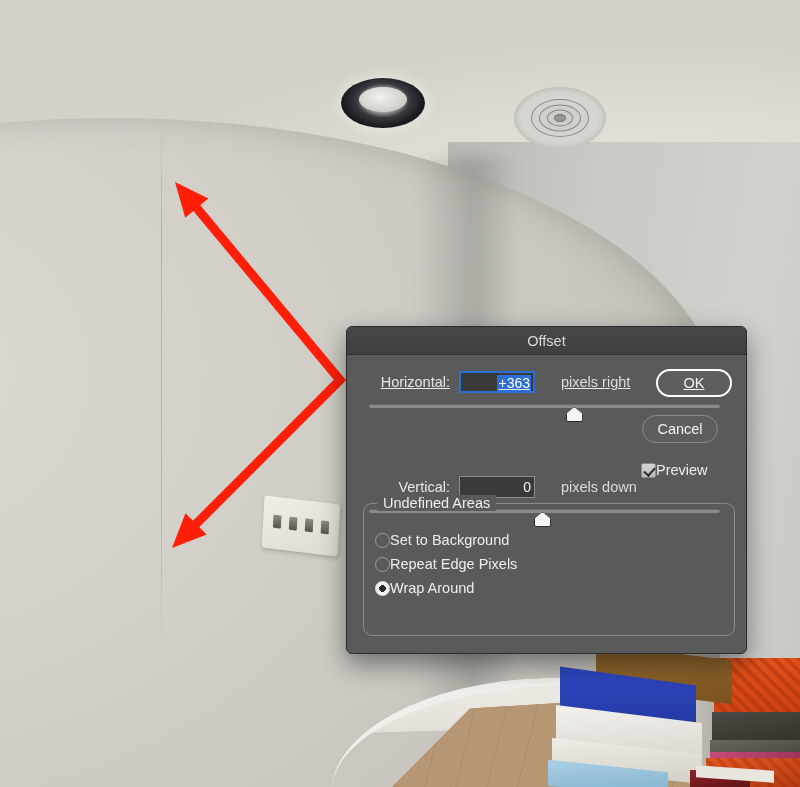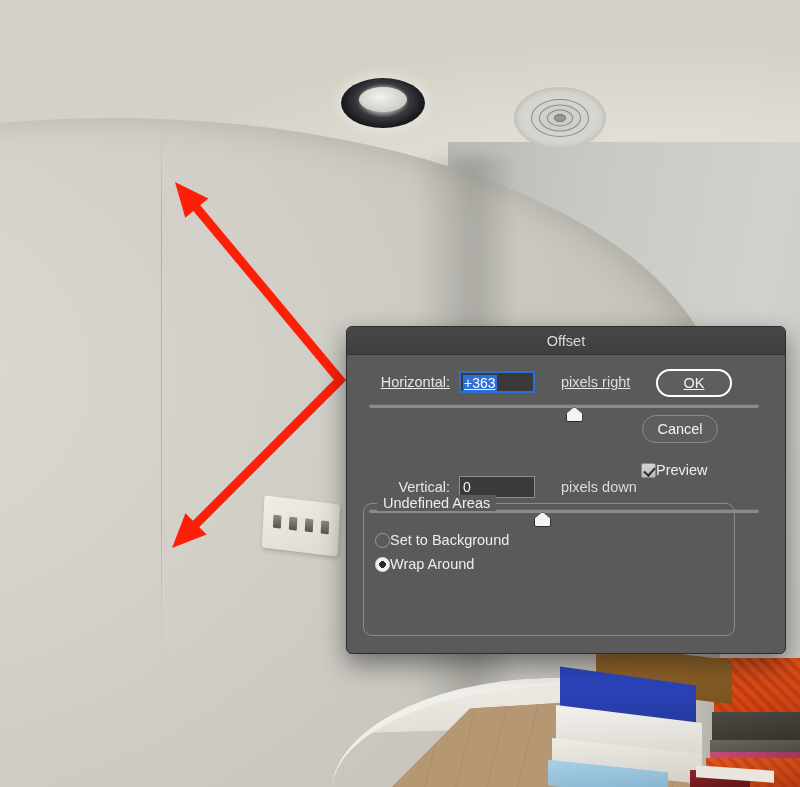--- a/index.html
+++ b/index.html
@@ -142,21 +142,21 @@
     background: linear-gradient(180deg,#8e8b82,#55534c);
     border-radius:1px;
   }
   .sw1{ left:10px; } .sw2{ left:26px; } .sw3{ left:42px; } .sw4{ left:58px; }
 
   
   .annotation { position:absolute; inset:0; pointer-events:none; }
 
   
   .dialog {
-    position:absolute; left:346px; top:326px; width:440px; height:328px;
+    position:absolute; left:346px; top:326px; width:401px; height:328px;
     background:#5a5a5a;
     border:1px solid #2c2c2c;
     border-radius:6px;
     box-shadow: 0 10px 26px rgba(0,0,0,.45);
     color:#e8e8e8;
     font-size:14.5px;
     overflow:hidden;
   }
   .titlebar {
     height:28px; line-height:28px;
@@ -175,20 +175,21 @@
   .fsuffix { padding-left:26px; color:#dcdcdc; font-size:14.5px; }
 
   .numfield {
     width:76px; height:22px; line-height:21px;
     background:#3a3a3a;
     border:1px solid #8e8e8e;
     color:#f0f0f0;
     font-size:14px;
     padding:0 3px;
     font-family:"Liberation Sans", sans-serif;
+    text-align:right;
   }
   .numfield.focused {
     border:2px solid #2a6fd4;
     outline:none;
     padding:0 2px;
   }
   .numfield.focused .sel {
     background:#2d6fd6; color:#ffffff; padding:0 1px;
   }
 
@@ -361,20 +362,24 @@
     <div class="groupbox">
       <span class="group-title">Undefined Areas</span>
 
       <div class="radio-list">
 
         <div class="radio-row">
           <span class="radio"></span>
           <span class="radio-label">Set to Background</span>
         </div>
 
+        <div class="radio-row">
+          <span class="radio"></span>
+          <span class="radio-label">Repeat Edge Pixels</span>
+        </div>
 
         <div class="radio-row">
           <span class="radio on"></span>
           <span class="radio-label">Wrap Around</span>
         </div>
 
       </div>
     </div>
 
   </div>

